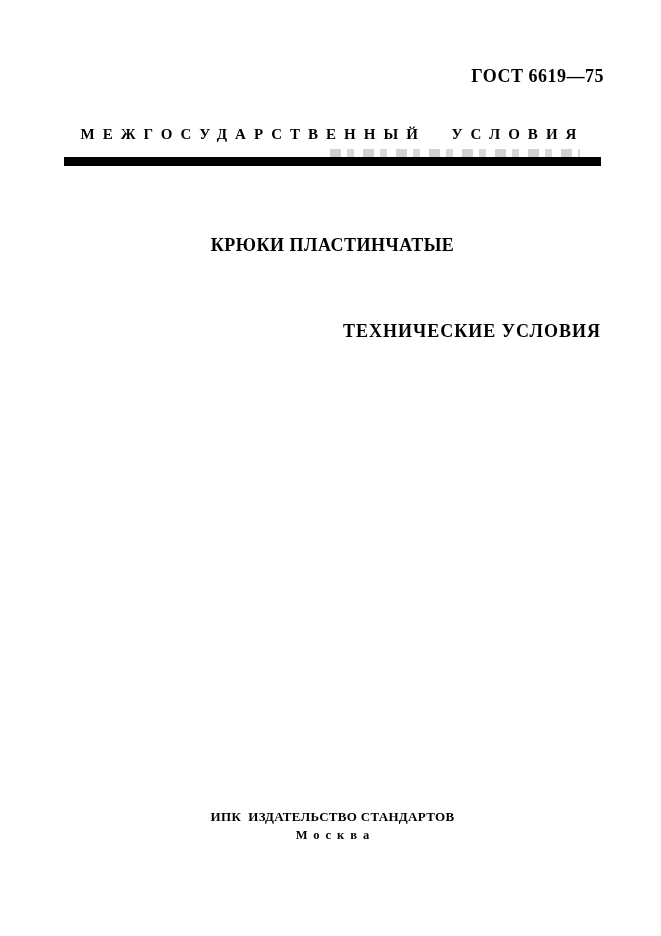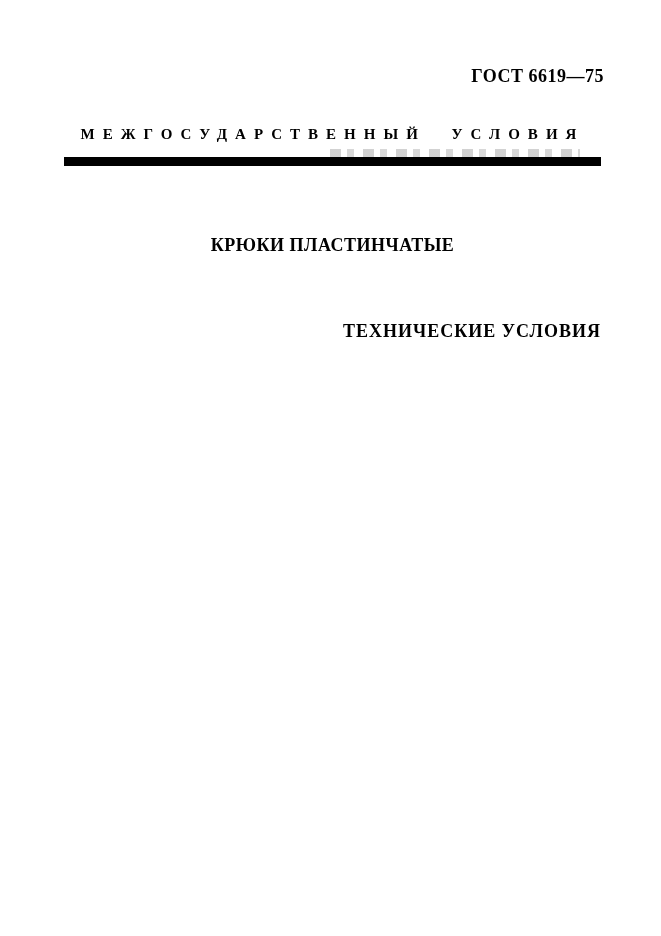--- a/index.html
+++ b/index.html
@@ -126,14 +126,18 @@
 
   <div class="rule-bar"></div>
 
   <div class="doc-title">
     <div>КРЮКИ ПЛАСТИНЧАТЫЕ</div>
   </div>
 
   <div class="doc-subtitle">ТЕХНИЧЕСКИЕ УСЛОВИЯ</div>
 
 
+  <div class="imprint">
+    <div class="publisher">ИПК  ИЗДАТЕЛЬСТВО СТАНДАРТОВ</div>
+    <div class="city">Москва</div>
+  </div>
 
 </div>
 
 </body></html>

